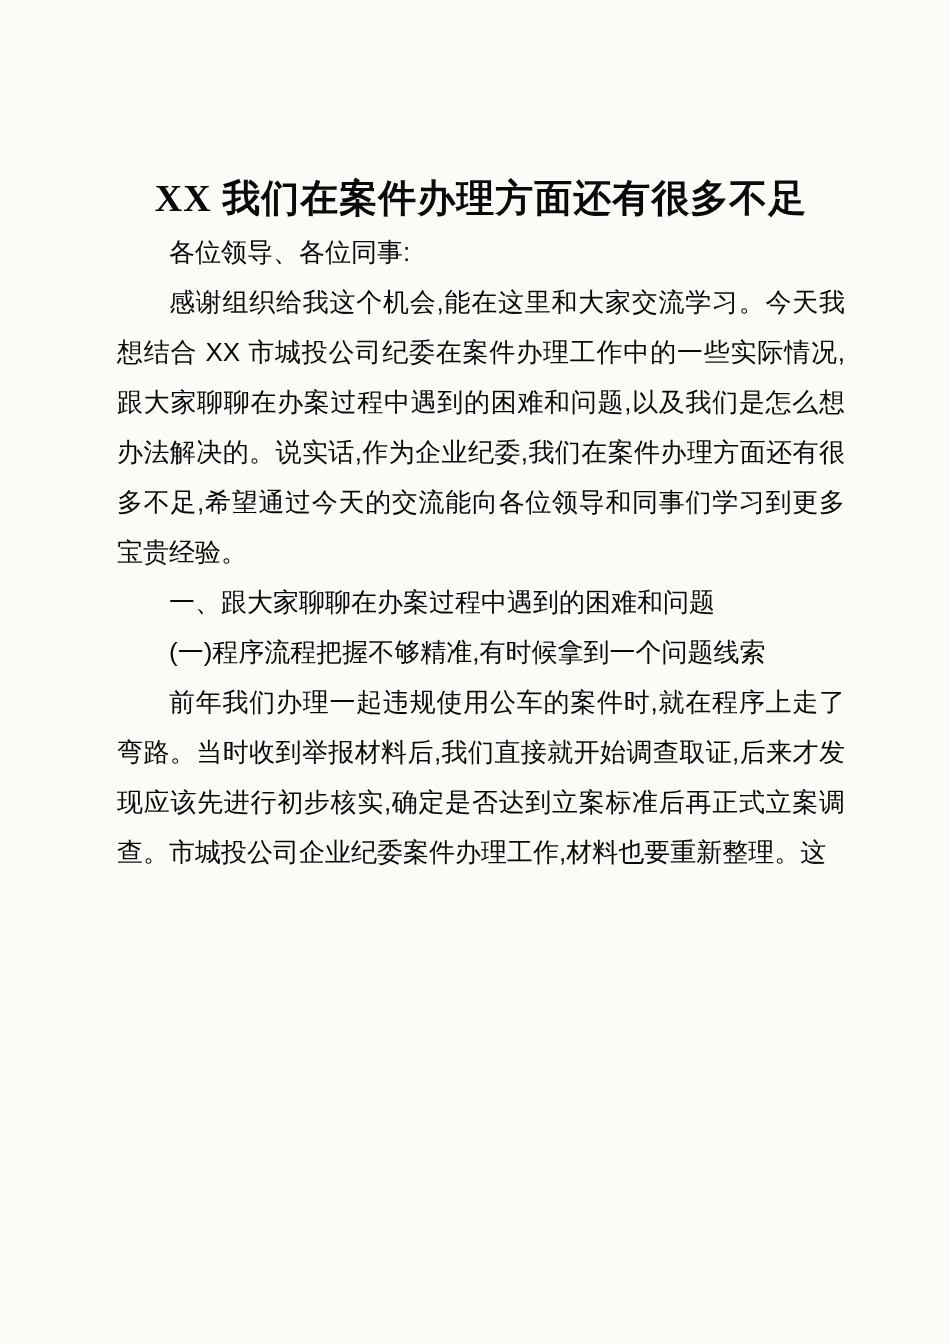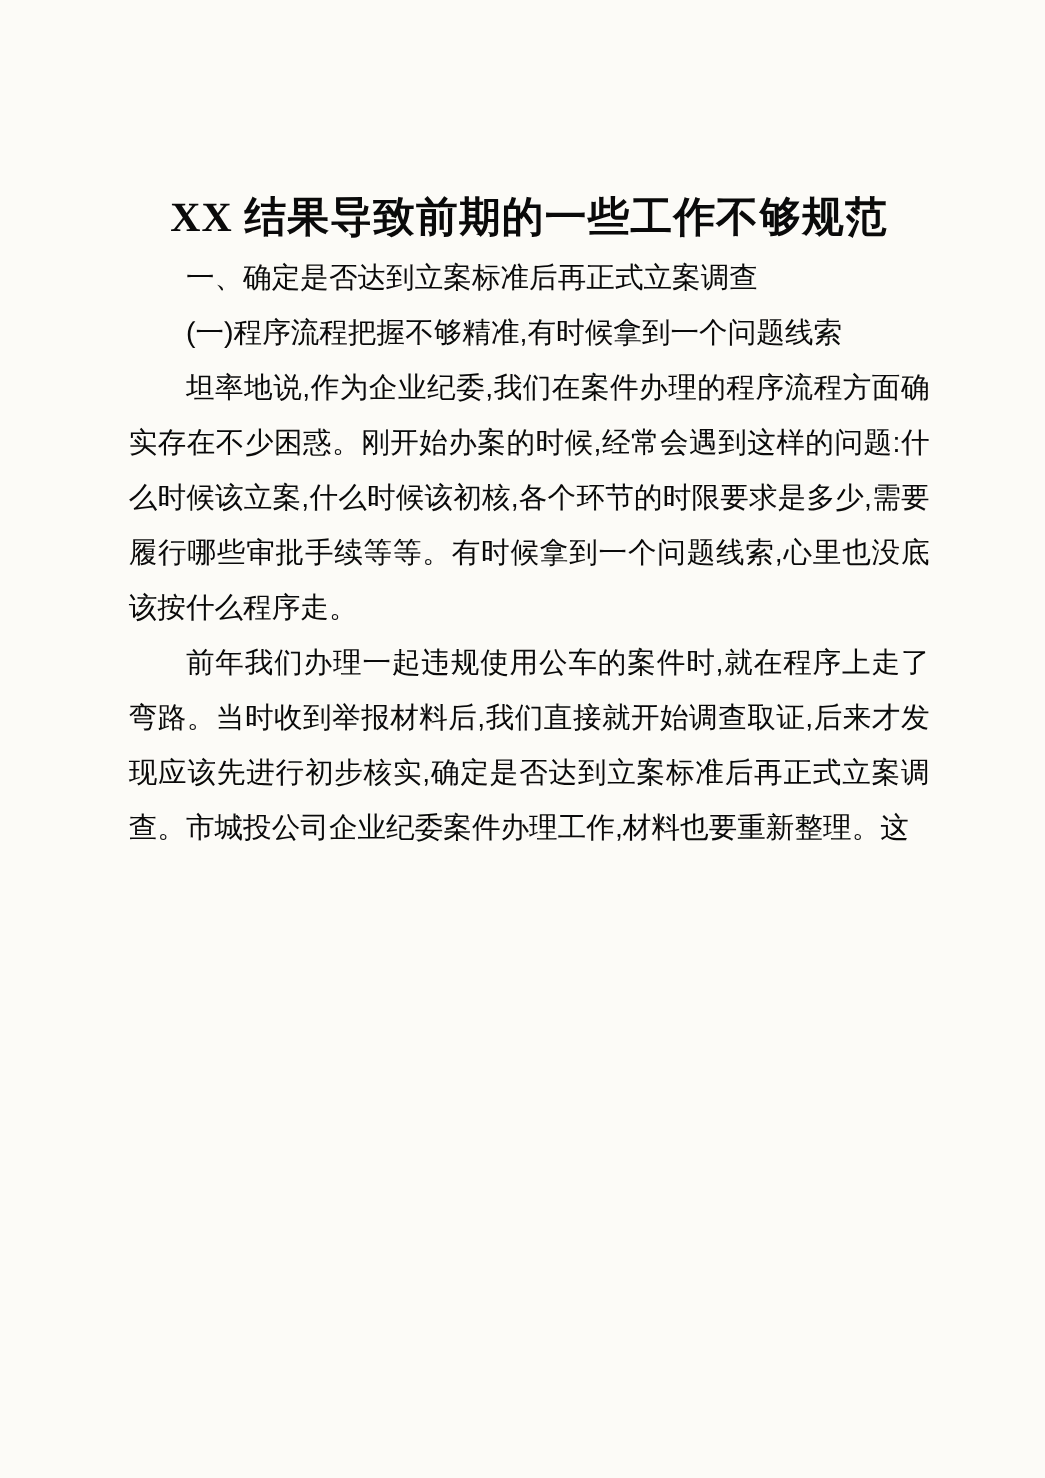--- a/index.html
+++ b/index.html
@@ -50,24 +50,25 @@
     word-break: break-all;
   }
 </style>
 </head>
 <body style="background: rgb(252, 251, 247); color: rgb(10, 10, 10);">
 
 <div class="page">
   <div class="doc">
 
     <h1 class="title">
-      <span class="title-line">XX 结果导致前期的一些工作不够规范</span>
+      <span class="title-line">XX 我们在案件办理方面还有很多不足</span>
     </h1>
 
     <div class="body-text">
-      <p class="para">一、确定是否达到立案标准后再正式立案调查</p>
+      <p class="para">各位领导、各位同事:</p>
+      <p class="para">感谢组织给我这个机会,能在这里和大家交流学习。今天我想结合 XX 市城投公司纪委在案件办理工作中的一些实际情况,跟大家聊聊在办案过程中遇到的困难和问题,以及我们是怎么想办法解决的。说实话,作为企业纪委,我们在案件办理方面还有很多不足,希望通过今天的交流能向各位领导和同事们学习到更多宝贵经验。</p>
+      <p class="para">一、跟大家聊聊在办案过程中遇到的困难和问题</p>
       <p class="para">(一)程序流程把握不够精准,有时候拿到一个问题线索</p>
-      <p class="para">坦率地说,作为企业纪委,我们在案件办理的程序流程方面确实存在不少困惑。刚开始办案的时候,经常会遇到这样的问题:什么时候该立案,什么时候该初核,各个环节的时限要求是多少,需要履行哪些审批手续等等。有时候拿到一个问题线索,心里也没底该按什么程序走。</p>
       <p class="para">前年我们办理一起违规使用公车的案件时,就在程序上走了弯路。当时收到举报材料后,我们直接就开始调查取证,后来才发现应该先进行初步核实,确定是否达到立案标准后再正式立案调查。市城投公司企业纪委案件办理工作,材料也要重新整理。这</p>
     </div>
 
   </div>
 </div>
 
 </body></html>

